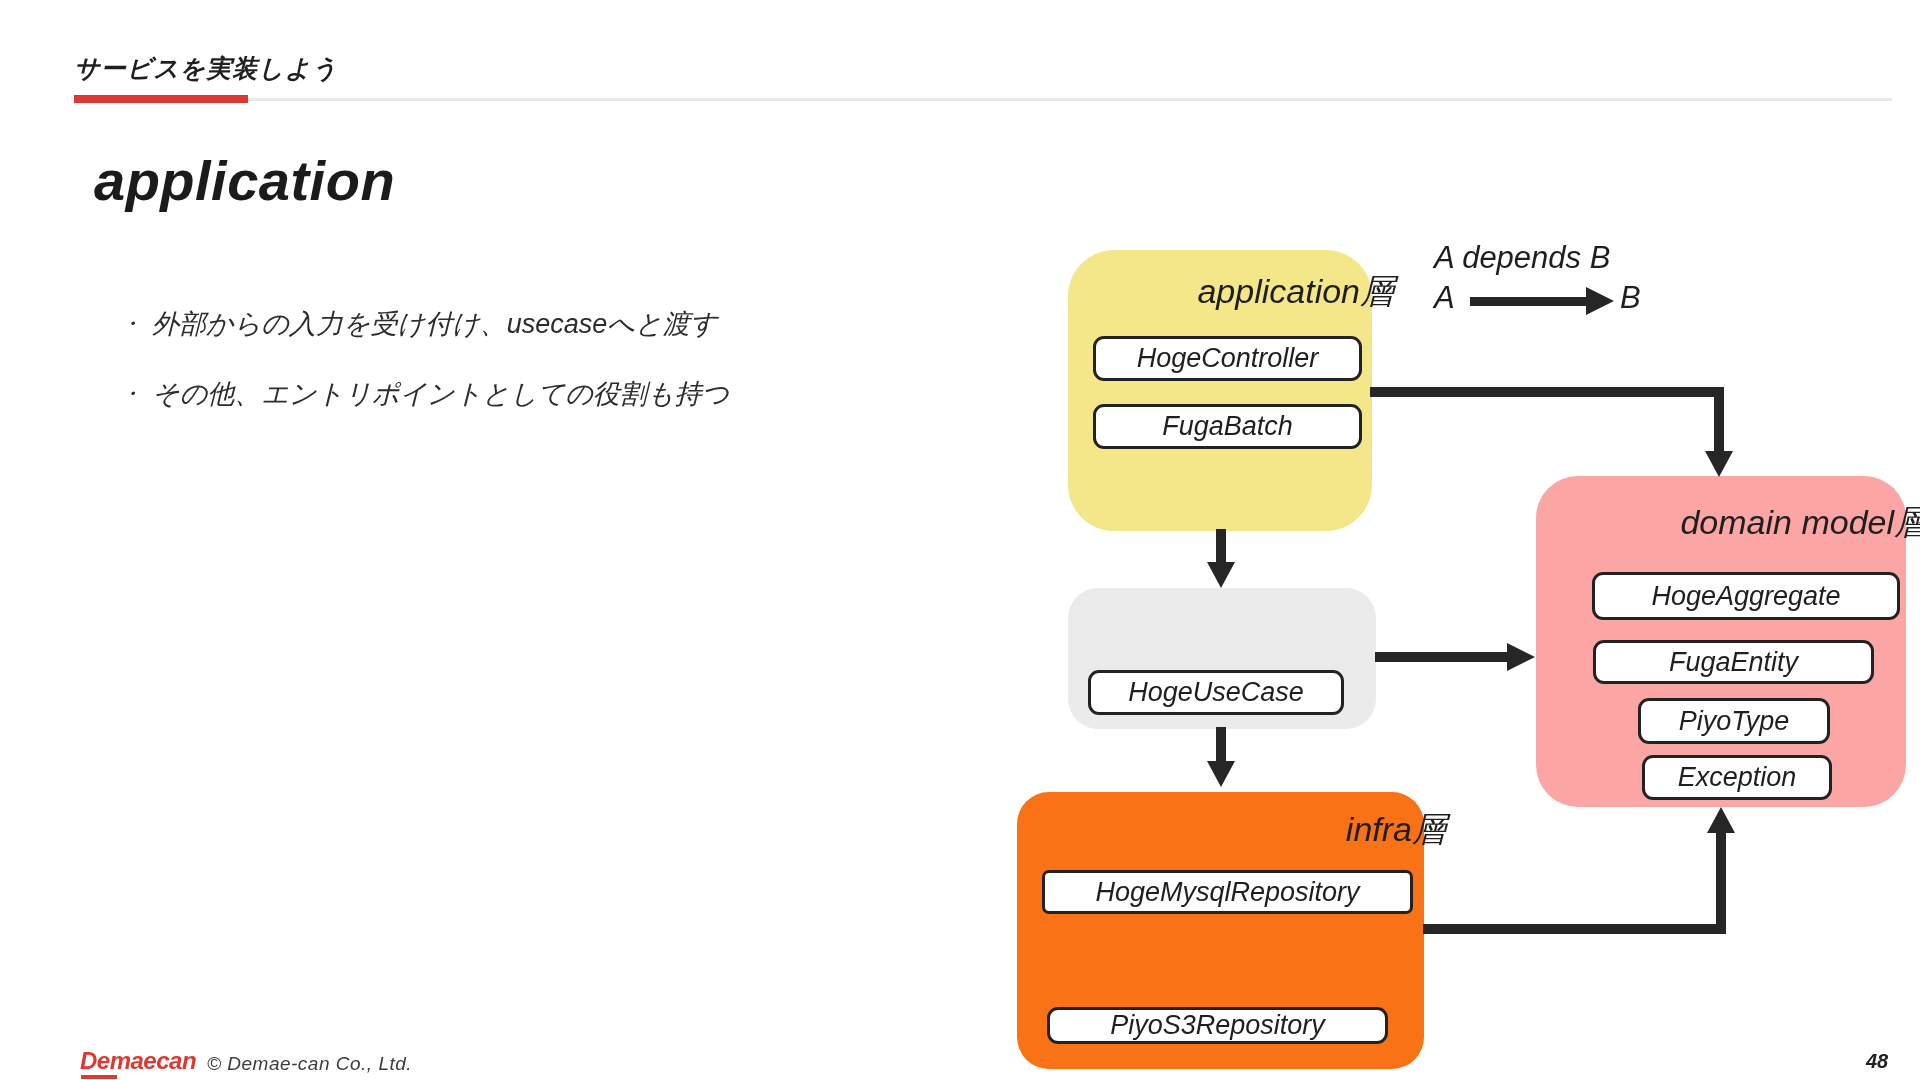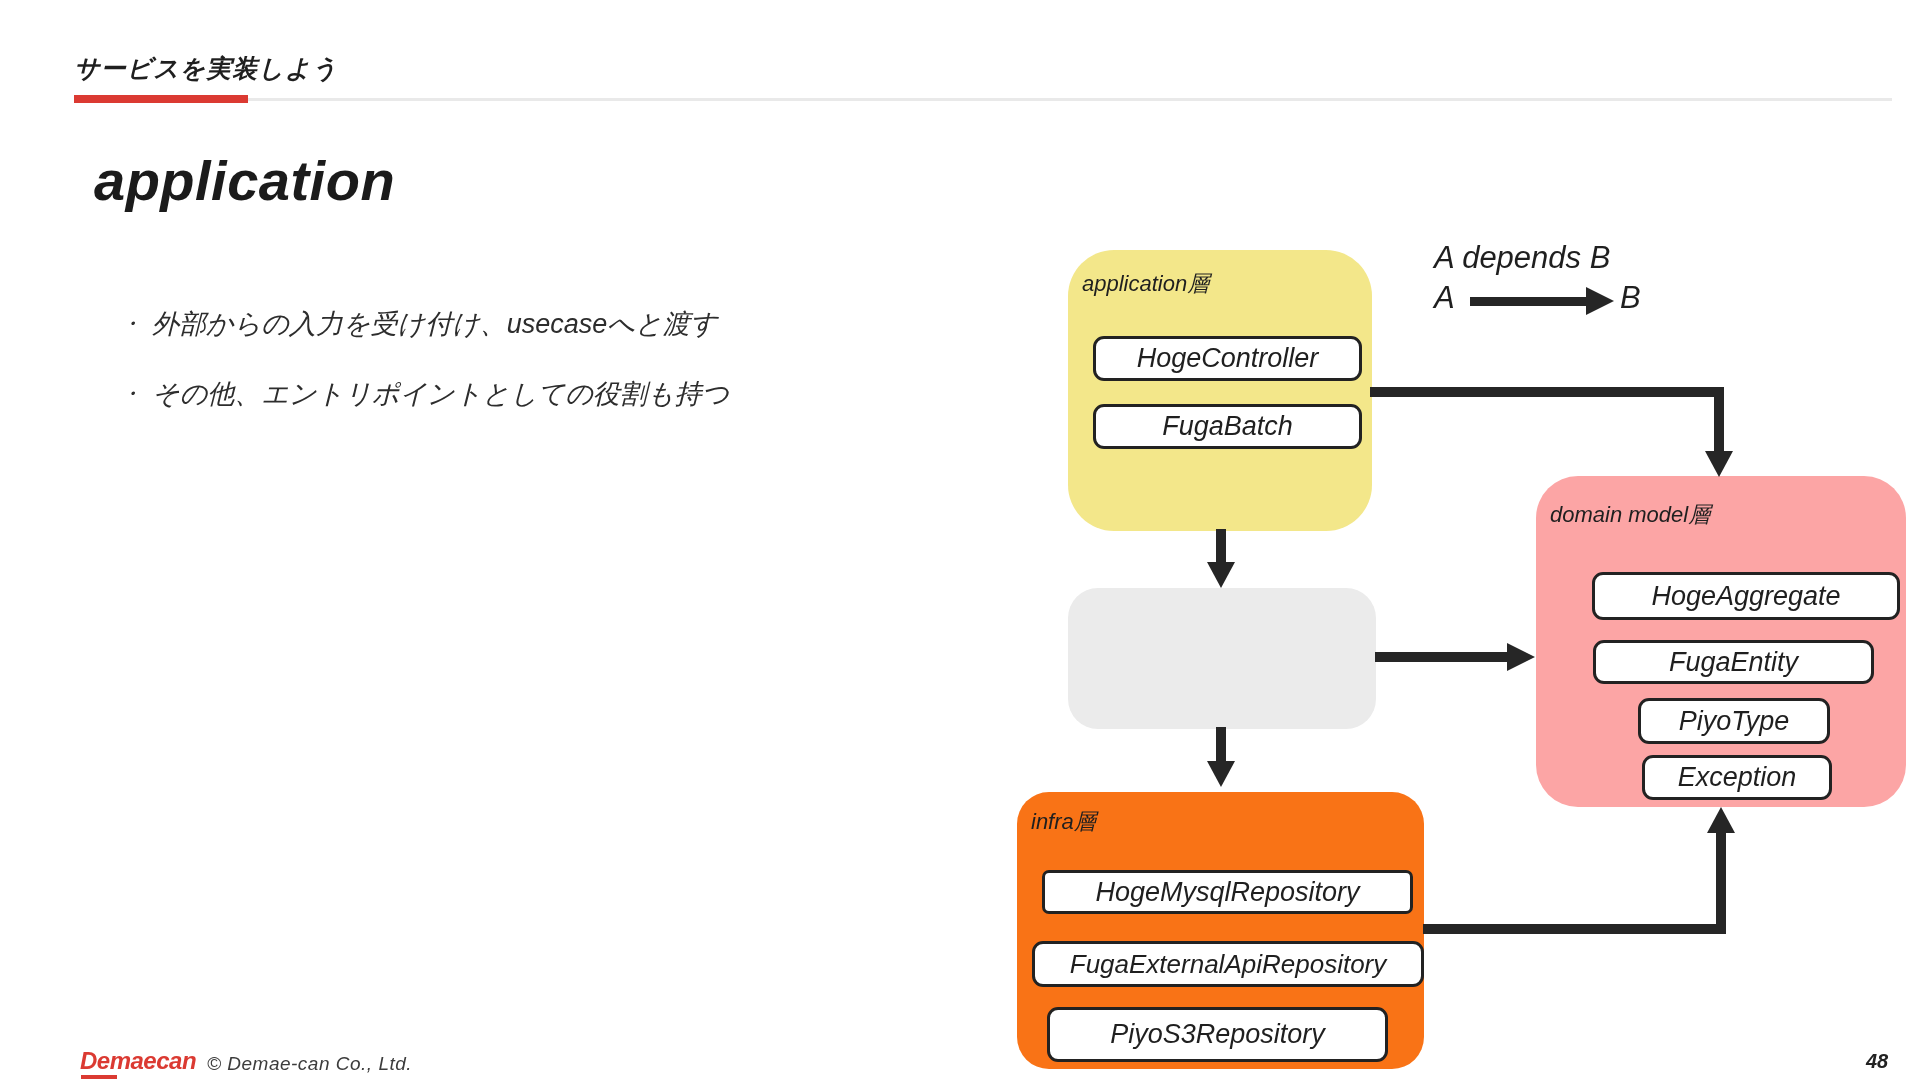--- a/index.html
+++ b/index.html
@@ -37,21 +37,21 @@
   .legend-b { position: absolute; left: 1596px; top: 256px; font-size: 31px; color: #1f1f1f; }
   .legend-shaft { position: absolute; left: 1446px; top: 273px; width: 118px; height: 9px; background: #262626; }
   .legend-head {
     position: absolute; left: 1562px; top: 263px; width: 0; height: 0;
     border-top: 14px solid transparent; border-bottom: 14px solid transparent;
     border-left: 28px solid #262626;
   }
 
   
   .layer { position: absolute; }
-  .layer-label { position: absolute; left: 8px; width: 100%; text-align: left; font-size: 22px; color: #1f1f1f; }
+  .layer-label { position: absolute; left: 16px; width: 100%; text-align: right; font-size: 34px; color: #1f1f1f; }
   .item {
     position: absolute; background: #ffffff; border: 3px solid #222222; border-radius: 11px;
     display: flex; align-items: center; justify-content: center;
     font-size: 27px; color: #1f1f1f; white-space: nowrap;
   }
 
   .l-app { left: 1044px; top: 226px; width: 304px; height: 281px; background: #f3e78a; border-radius: 46px; }
   .l-app .layer-label { top: 13px; }
   .l-app .item { left: 19px; width: 269px; height: 45px; }
   .l-app .i0 { top: 80px; }
@@ -59,21 +59,21 @@
   .l-app .i2 { top: 216px; }
 
   .l-usecase { left: 1044px; top: 564px; width: 308px; height: 141px; background: #ebebeb; border-radius: 30px; }
   .l-usecase .layer-label { top: 11px; }
   .l-usecase .i0 { left: 14px; width: 256px; height: 45px; top: 76px; }
 
   .l-infra { left: 993px; top: 768px; width: 407px; height: 277px; background: #f97316; border-radius: 32px; }
   .l-infra .layer-label { top: 9px; }
   .l-infra .i0 { left: 19px; width: 371px; height: 44px; top: 72px; border-radius: 7px; }
   .l-infra .i1 { left: 9px;  width: 392px; height: 46px; top: 143px; font-size: 26px; }
-  .l-infra .i2 { left: 24px; width: 341px; height: 55px; top: 209px; }
+  .l-infra .i2 { left: 24px; width: 341px; height: 37px; top: 209px; }
 
   .l-domain { left: 1512px; top: 452px; width: 370px; height: 331px; background: #fca5a5; border-radius: 42px; }
   .l-domain .layer-label { top: 18px; }
   .l-domain .i0 { left: 50px;  width: 308px; height: 48px; top: 90px; }
   .l-domain .i1 { left: 51px;  width: 281px; height: 44px; top: 158px; }
   .l-domain .i2 { left: 96px;  width: 192px; height: 46px; top: 216px; }
   .l-domain .i3 { left: 100px; width: 190px; height: 45px; top: 273px; }
 
   
   .shaft { position: absolute; background: #262626; }
@@ -138,26 +138,26 @@
   <div class="legend-head"></div>
   <div class="legend-b">B</div>
 
   <div class="layer l-app">
     <div class="layer-label">application層</div>
     <div class="item i0">HogeController</div>
     <div class="item i1">FugaBatch</div>
   </div>
 
   <div class="layer l-usecase">
+    <div class="item i0">HogeUseCase</div>
   </div>
 
   <div class="layer l-infra">
     <div class="layer-label">infra層</div>
     <div class="item i0">HogeMysqlRepository</div>
-    <div class="item i1">FugaExternalApiRepository</div>
     <div class="item i2">PiyoS3Repository</div>
   </div>
 
   <div class="layer l-domain">
     <div class="layer-label">domain model層</div>
     <div class="item i0">HogeAggregate</div>
     <div class="item i1">FugaEntity</div>
     <div class="item i2">PiyoType</div>
     <div class="item i3">Exception</div>
   </div>

